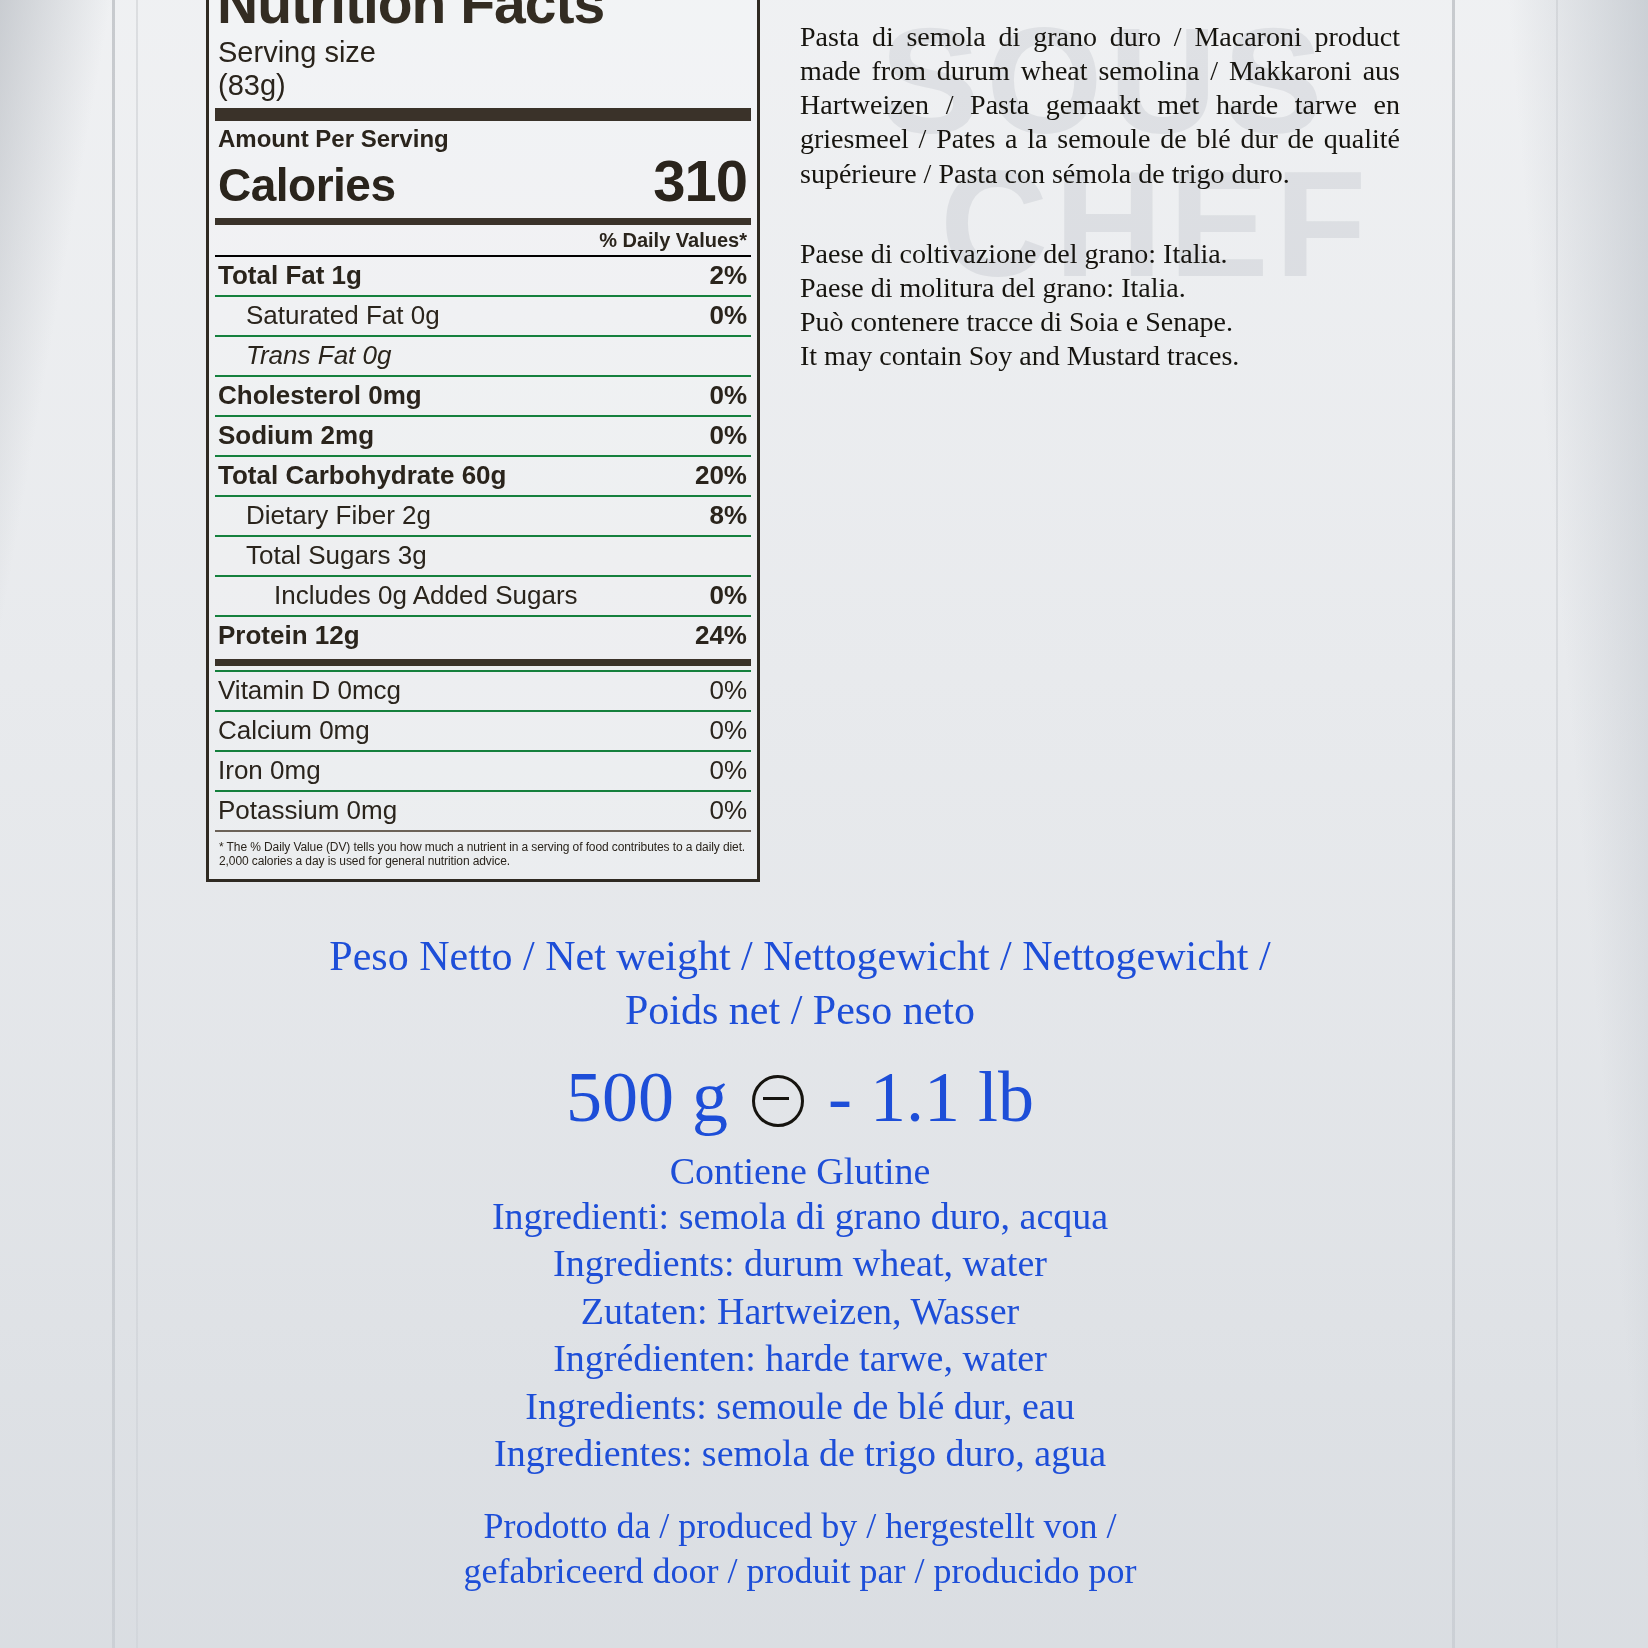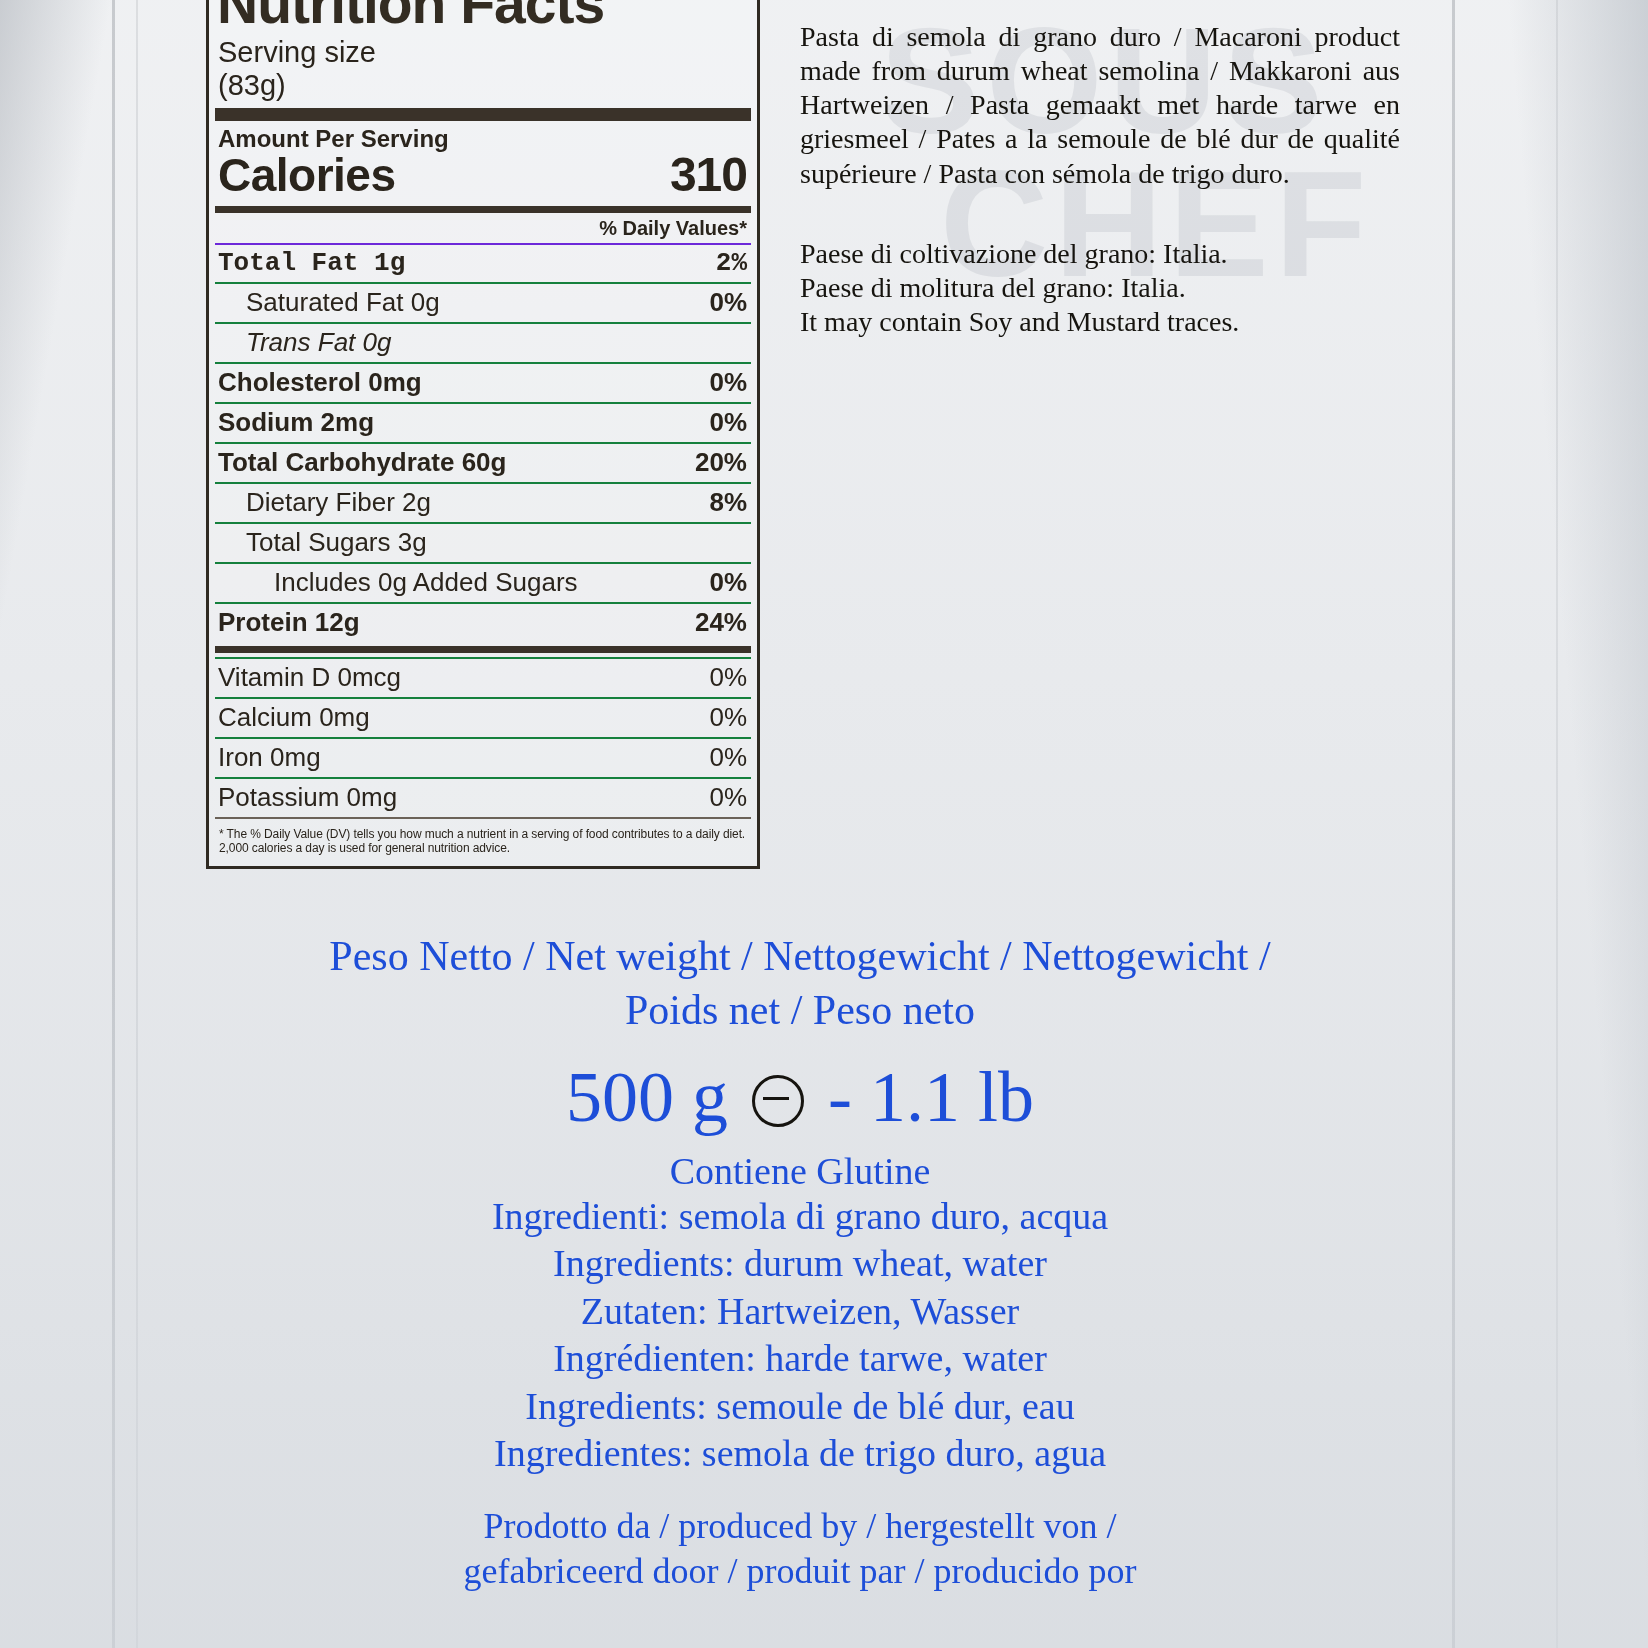--- a/index.html
+++ b/index.html
@@ -97,36 +97,36 @@
   .rule-med   { height: 7px;  background: #3a3229; margin: 4px 0 4px 0; }
   .rule-thin  { height: 2px;  background: #6b6258; margin: 0; }
   .nf-amount { font-size: 24px; margin: 0 0 -6px 3px; font-weight: 600; }
   .nf-cal-row {
     display: flex;
     justify-content: space-between;
     align-items: baseline;
     margin: 0 4px 0 3px;
   }
   .nf-cal-label { font-size: 46px; font-weight: bold; letter-spacing: -0.5px; }
-  .nf-cal-value { font-size: 48px; font-weight: bold; letter-spacing: -1px; }
+  .nf-cal-value { font-size: 58px; font-weight: bold; letter-spacing: -1px; }
   .nf-dv-head {
     text-align: right;
     font-size: 20px;
     font-weight: bold;
     margin: 2px 4px 3px 0;
   }
   .nf-row {
     display: flex;
     justify-content: space-between;
     align-items: baseline;
     font-size: 26px;
     padding: 3px 4px 4px 3px;
     border-top: 2px solid #15803d;
   }
-  .nf-row.first { border-top: 2px solid #6d28d9; font-family: Liberation Mono, monospace; }
+  .nf-row.first { border-top: 2px solid #000000; }
   .nf-row .label { white-space: nowrap; }
   .nf-row .pct { font-weight: bold; }
   .ind1 .label { padding-left: 28px; }
   .ind2 .label { padding-left: 56px; }
   .bold { font-weight: bold; }
   .ital { font-style: italic; }
   .nf-footnote {
     font-size: 12px;
     line-height: 1.2;
     margin: 8px 3px 2px 4px;
@@ -296,20 +296,21 @@
       <div class="rule-thin"></div>
       <div class="nf-footnote">* The % Daily Value (DV) tells you how much a nutrient in a serving of food contributes to a daily diet. 2,000 calories a day is used for general nutrition advice.</div>
     </div>
   </div>
 
   <div id="right-col">
     <p>Pasta di semola di grano duro / Macaroni product made from durum wheat semolina / Makkaroni aus Hartweizen / Pasta gemaakt met harde tarwe en griesmeel / Pates a la semoule de blé dur de qualité supérieure / Pasta con sémola de trigo duro.</p>
     <div class="gap"></div>
     <p class="origin">Paese di coltivazione del grano: Italia.</p>
     <p class="origin">Paese di molitura del grano: Italia.</p>
+    <p class="origin">Può contenere tracce di Soia e Senape.</p>
     <p class="origin">It may contain Soy and Mustard traces.</p>
   </div>
 
   <div id="bottom">
     <div class="net-weight-label">
       <span>Peso Netto / Net weight / Nettogewicht / Nettogewicht /</span>
       <span class="l2">Poids net / Peso neto</span>
     </div>
     <div class="net-weight-value">
       <span>500 g</span>

